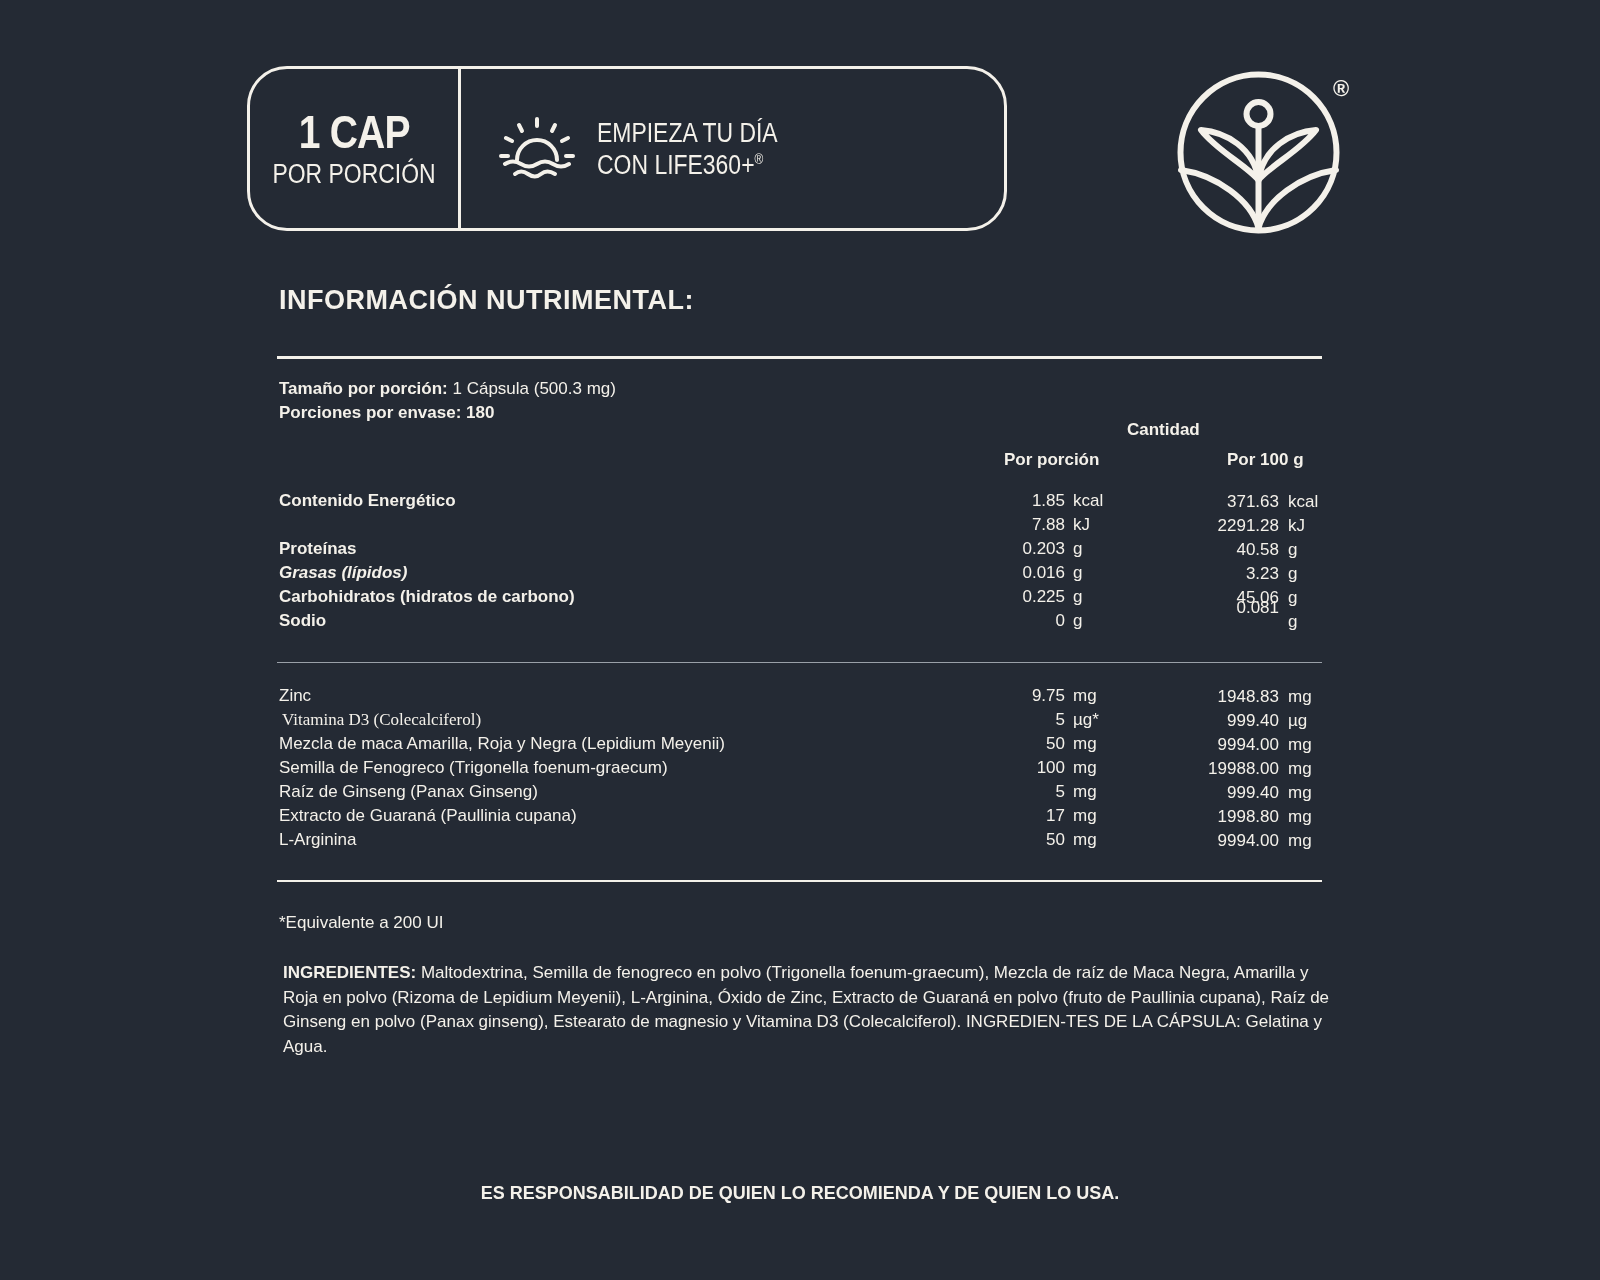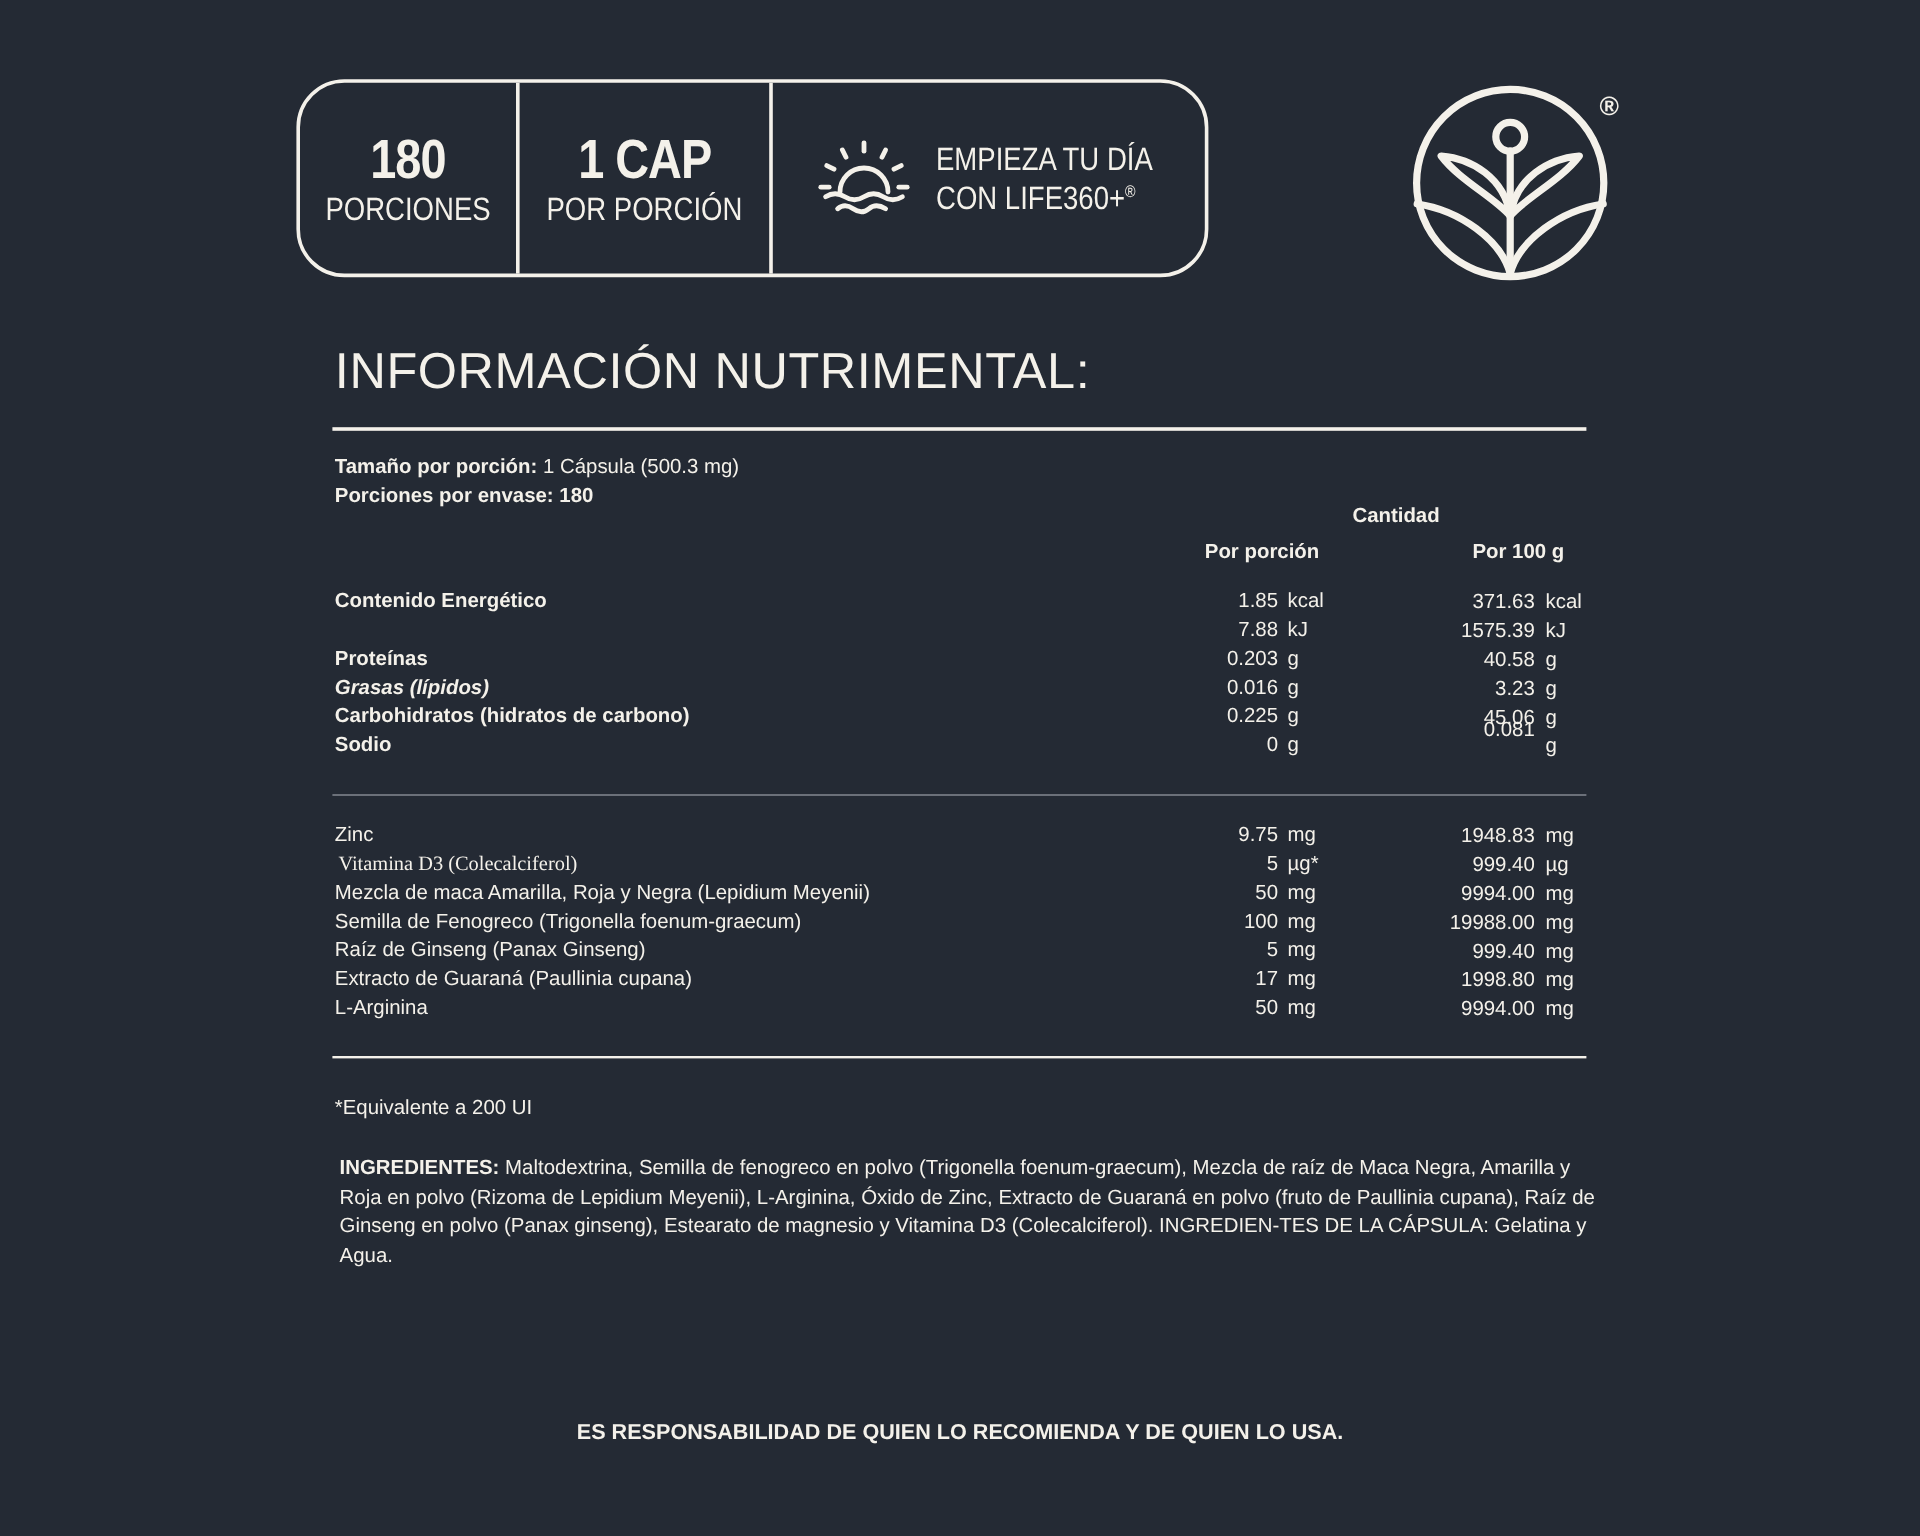--- a/index.html
+++ b/index.html
@@ -40,21 +40,21 @@
     font-size: 27px; line-height: 32px;
     transform: scaleX(0.85); transform-origin: left center;
     white-space: nowrap;
   }
   .slogan sup { font-size: 14px; vertical-align: top; line-height: 20px; }
   .logo { position: absolute; left: 1176px; top: 70px; width: 165px; height: 165px; }
   .logo-reg { position: absolute; left: 1333px; top: 76px; font-size: 22px; font-weight: bold; }
 
   .title {
     position: absolute; left: 279px; top: 285px;
-    font-size: 42px; font-weight: normal; letter-spacing: 0.5px;
+    font-size: 27px; font-weight: bold; letter-spacing: 0.5px;
     white-space: nowrap;
   }
   .rule { position: absolute; left: 277px; width: 1045px; background: #f4f1ea; }
   .rule.thick { height: 3px; }
   .rule.thin { height: 1px; background: #9aa0a8; }
 
   .txt { position: absolute; font-size: 17px; line-height: 24px; white-space: nowrap; }
   .b { font-weight: bold; }
   .num { position: absolute; font-size: 17px; line-height: 24px; text-align: right; white-space: nowrap; }
   .unit { position: absolute; font-size: 17px; line-height: 24px; white-space: nowrap; }
@@ -66,24 +66,20 @@
   }
   .disclaimer {
     position: absolute; left: 0; width: 1600px; top: 1181px;
     text-align: center; font-weight: bold; font-size: 18px; line-height: 25px;
   }
 </style>
 </head>
 <body>
 
 <div class="badge-box">
-  <div class="badge-cell cell1">
-    <div class="big">180</div>
-    <div class="small">PORCIONES</div>
-  </div>
   <div class="badge-cell cell2">
     <div class="big">1 CAP</div>
     <div class="small">POR PORCIÓN</div>
   </div>
   <div class="badge-cell cell3">
     <svg width="80" height="66" viewBox="0 0 80 66" fill="none" stroke="#f4f1ea" stroke-width="4" stroke-linecap="round">
       <line x1="40" y1="3" x2="40" y2="10"></line>
       <line x1="22" y1="9" x2="25" y2="15"></line>
       <line x1="58" y1="9" x2="55" y2="15"></line>
       <line x1="9" y1="22" x2="15" y2="25"></line>
@@ -128,21 +124,21 @@
   <div>
     <div class="txt b" style="left:279px; top:489px;">Contenido Energético</div>
     <div class="num" style="right:535px; top:489px;">1.85</div>
     <div class="unit" style="left:1073px; top:489px;">kcal</div>
     <div class="num" style="right:321px; top:490px;">371.63</div>
     <div class="unit" style="left:1288px; top:490px;">kcal</div>
   </div>
   <div>
     <div class="num" style="right:535px; top:513px;">7.88</div>
     <div class="unit" style="left:1073px; top:513px;">kJ</div>
-    <div class="num" style="right:321px; top:514px;">1575.39</div>
+    <div class="num" style="right:321px; top:514px;">2291.28</div>
     <div class="unit" style="left:1288px; top:514px;">kJ</div>
   </div>
   <div>
     <div class="txt b" style="left:279px; top:537px;">Proteínas</div>
     <div class="num" style="right:535px; top:537px;">0.203</div>
     <div class="unit" style="left:1073px; top:537px;">g</div>
     <div class="num" style="right:321px; top:538px;">40.58</div>
     <div class="unit" style="left:1288px; top:538px;">g</div>
   </div>
   <div>

